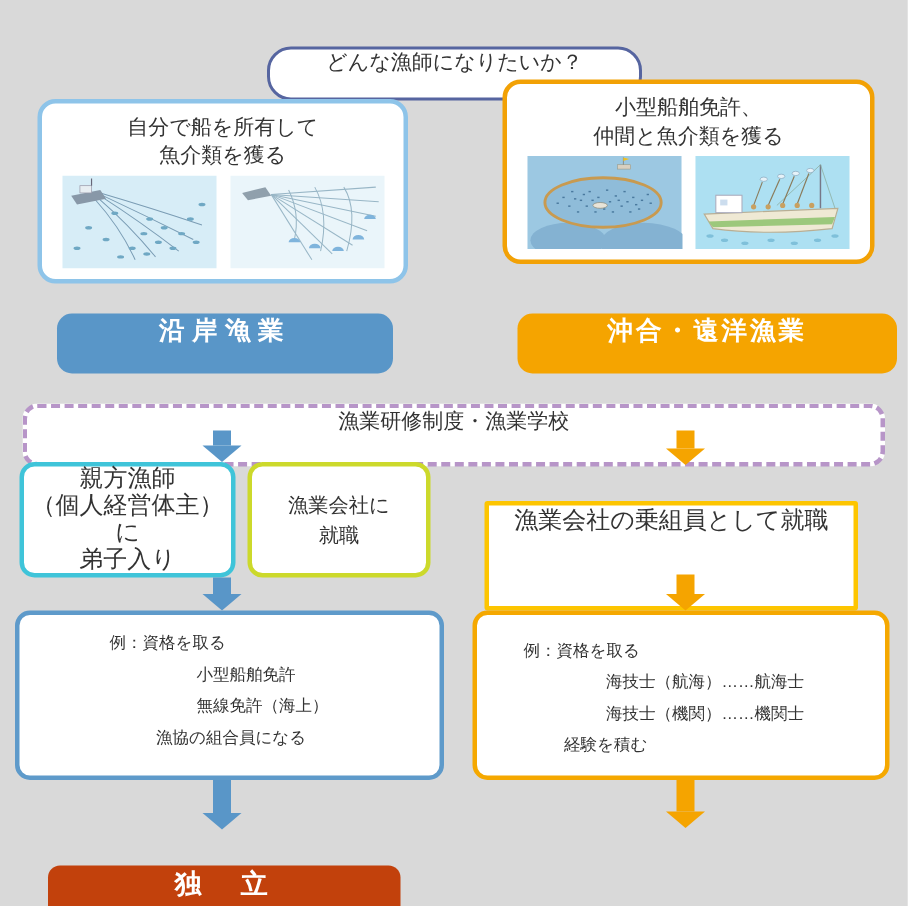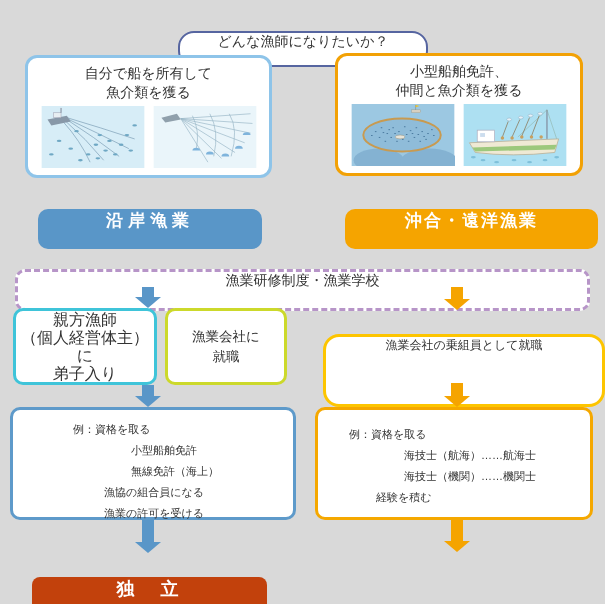--- a/index.html
+++ b/index.html
@@ -10,21 +10,21 @@
     color:#333;
   }
   .box { position:absolute; background:#fff; box-sizing:border-box; }
   .center { display:flex; justify-content:center; text-align:center;margin-top:24px; }
   .col { display:flex; flex-direction:column; align-items:center; justify-content:center; text-align:center; }
 
   #question { left:178px; top:7px; width:250px; height:36px;
     border:2px solid #5665a0; border-radius:16px; font-size:14px; }
 
   .choice { border-radius:12px; }
-  #choice-coastal  { left:25px;  top:55px; width:247px; height:123px; border:3px solid #8ec4e9; }
+  #choice-coastal  { left:25px;  top:66px; width:247px; height:123px; border:3px solid #8ec4e9; }
   #choice-offshore { left:335px; top:53px; width:248px; height:123px; border:3px solid #f2a105; }
   .choice-title { padding-top:6px; font-size:14px; line-height:19px; text-align:center; }
   .imgrow { display:flex; justify-content:center; gap:8px; margin-top:4px; }
   .imgrow svg { width:104px; height:62px; display:block; }
 
   .stage-label { border-radius:10px; color:#fff; font-weight:bold; font-size:17px; }
   #label-coastal  { left:38px;  top:185px; width:224px; height:40px; background:#5996c8; letter-spacing:5px; }
   #label-offshore { left:345px; top:185px; width:253px; height:40px; background:#f5a400; letter-spacing:2px; }
 
   .stub { position:absolute; width:14px; height:24px; }
@@ -45,22 +45,22 @@
   #ar-r1 { left:444px; top:287px; } #ar-r1 .shaft { height:12px; }
   #ar-l2 { left:135px; top:385px; } #ar-l2 .shaft { height:11px; }
   #ar-r2 { left:444px; top:383px; } #ar-r2 .shaft { height:13px; }
   #ar-l3 { left:135px; top:520px; } #ar-l3 .shaft { height:22px; }
   #ar-r3 { left:444px; top:520px; } #ar-r3 .shaft { height:21px; }
 
   #path-apprentice { left:13px;  top:308px; width:144px; height:77px;
     border:3px solid #3fc4d9; border-radius:10px; font-size:16px; line-height:18px; }
   #path-company    { left:165px; top:308px; width:122px; height:77px;
     border:3px solid #ccd92b; border-radius:10px; font-size:13.5px; line-height:20px; }
-  #path-crew       { left:323px; top:310px; width:282px; height:73px;
-    border:3px solid #fdc500; border-radius:16px; font-size:12px; }
+  #path-crew       { left:323px; top:310px; width:249px; height:73px;
+    border:3px solid #fdc500; border-radius:2px; font-size:16px; }
 
   .ex { font-size:11px; }
   .ex .exline { line-height:21px; white-space:pre; }
   #ex-coastal  { left:10px;  top:407px; width:286px; height:113px;
     border:3px solid #5e9aca; border-radius:10px; padding-top:9px; }
   #ex-offshore { left:315px; top:407px; width:278px; height:113px;
     border:3px solid #f5a800; border-radius:10px; padding-top:14px; }
   .i-ex1 { padding-left:60px; }  .i-ex2 { padding-left:118px; } .i-ex3 { padding-left:91px; }
   .i-ox1 { padding-left:31px; }  .i-ox2 { padding-left:86px; }  .i-ox3 { padding-left:58px; }
 
@@ -272,21 +272,20 @@
   <div class="arrow orange" id="ar-r2">
       <div class="shaft"></div>
       <div class="head"></div>
     </div>
 
   <div class="box ex" id="ex-coastal">
     <div class="exline i-ex1">例：資格を取る</div>
     <div class="exline i-ex2">小型船舶免許</div>
     <div class="exline i-ex2">無線免許（海上）</div>
     <div class="exline i-ex3">漁協の組合員になる</div>
-    <div class="exline i-ex3">漁業の許可を受ける</div>
   </div>
   <div class="box ex" id="ex-offshore">
     <div class="exline i-ox1">例：資格を取る</div>
     <div class="exline i-ox2">海技士（航海）……航海士</div>
     <div class="exline i-ox2">海技士（機関）……機関士</div>
     <div class="exline i-ox3">経験を積む</div>
   </div>
 
   <div class="arrow blue" id="ar-l3">
       <div class="shaft"></div>

